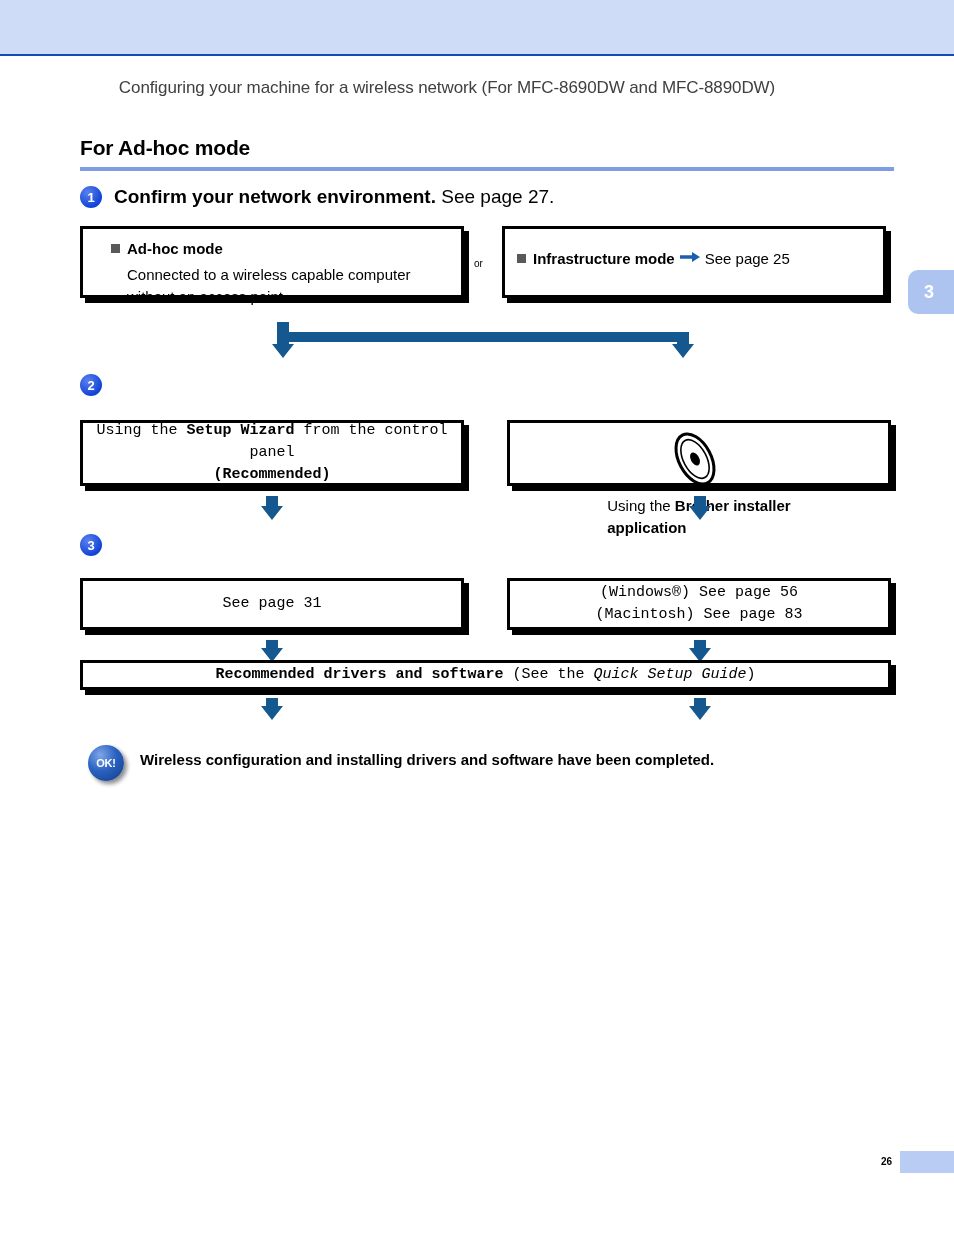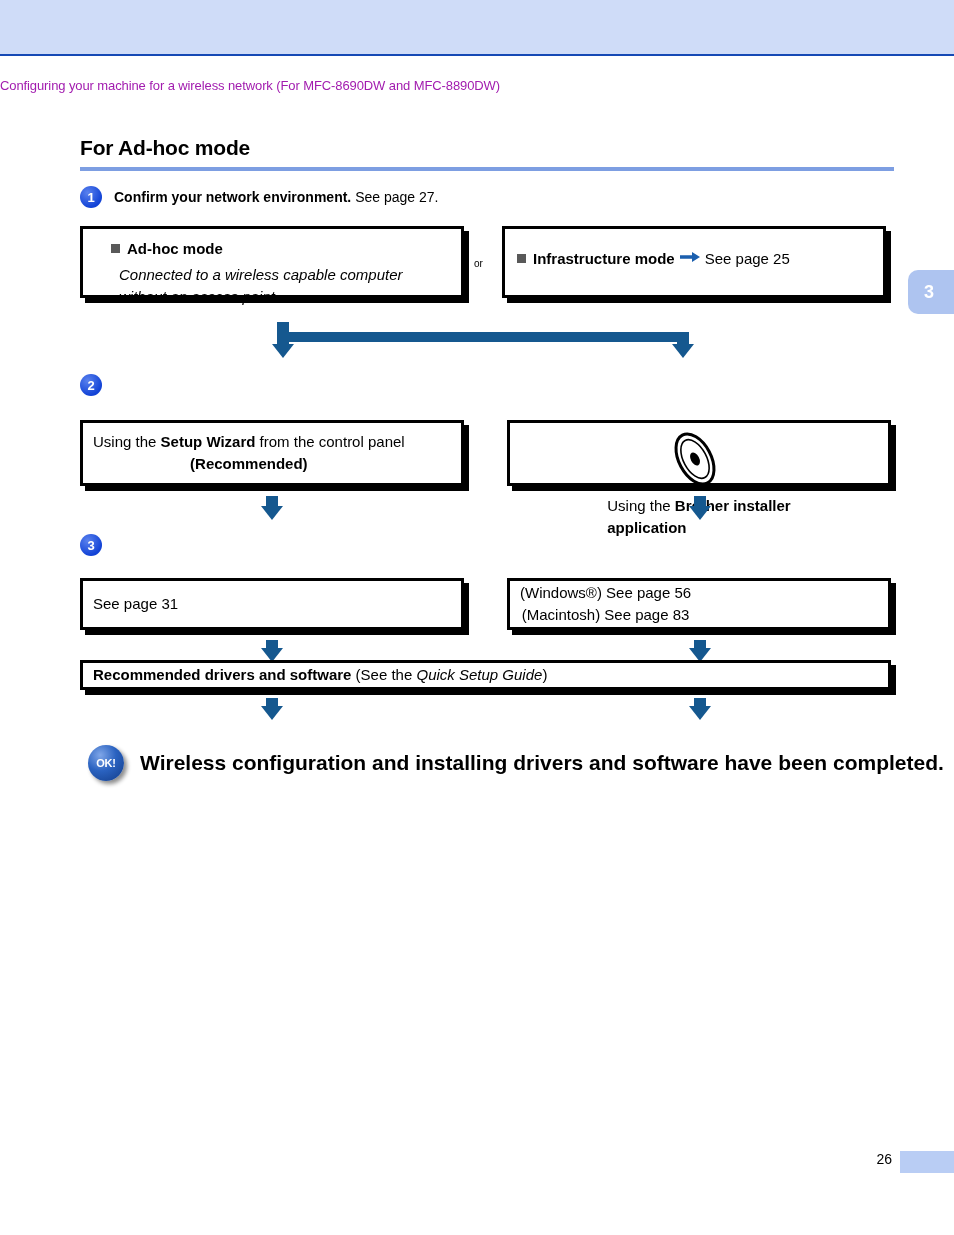--- a/index.html
+++ b/index.html
@@ -25,23 +25,23 @@
     background: #cfdcf8;
     border-bottom: 2px solid #1549b5;
     box-sizing: border-box;
   }
 
   
   .running-header {
     position: absolute;
     left: 0; top: 78px;
     width: 894px;
-    text-align: left;
-    font-size: 13px;
-    color: #a21caf;
+    text-align: center;
+    font-size: 17px;
+    color: #404040;
     letter-spacing: -0.1px;
   }
 
   
   .section-heading {
     position: absolute;
     left: 80px; top: 136px;
     font-size: 21px;
     font-weight: bold;
     letter-spacing: -0.2px;
@@ -88,49 +88,51 @@
     color: #ffffff;
     font-size: 13px;
     font-weight: bold;
     display: flex;
     align-items: center;
     justify-content: center;
     margin-right: 12px;
     flex: 0 0 auto;
   }
   .step-text {
-    font-size: 14px;
+    font-size: 19px;
   }
   .step-text b { font-weight: bold; }
 
   
   .fbox {
     position: absolute;
     background: #ffffff;
     border: 3px solid #000000;
     box-shadow: 5px 5px 0 0 #000000;
     box-sizing: border-box;
     font-size: 15px;
     line-height: 1.45;
   }
   .fbox.center {
     display: flex;
     align-items: center;
+    justify-content: center;
     text-align: center;
+    font-family: Liberation Mono, monospace;
   }
   .bullet-sq {
     display: inline-block;
     width: 9px;
     height: 9px;
     background: #595959;
     margin-right: 7px;
     vertical-align: 1px;
   }
   .fbox .ttl { font-weight: bold; }
-  .fbox .body { display: block; margin-left: 8px; margin-top: 4px; font-style: italic; }
+  .fbox .body { display: block; margin-left: 16px; margin-top: 4px; }
 
   .or-label {
     position: absolute;
     left: 474px; top: 258px;
     font-size: 10px;
   }
 
   .inline-arrow {
     display: inline-block;
     vertical-align: 1px;
@@ -178,31 +180,31 @@
     align-items: center;
     justify-content: center;
     color: #ffffff;
     font-size: 11px;
     font-weight: bold;
     letter-spacing: -0.3px;
   }
   .ok-text {
     position: absolute;
     left: 140px; top: 751px;
-    font-size: 21px;
+    font-size: 15px;
     font-weight: bold;
     white-space: nowrap;
   }
 
   
   .footer-page {
     position: absolute;
     right: 62px; bottom: 68px;
-    font-size: 14px;
-    font-weight: normal;
+    font-size: 10px;
+    font-weight: bold;
   }
   .footer-bar {
     position: absolute;
     right: 0; bottom: 62px;
     width: 54px;
     height: 22px;
     background: #b9cdf4;
   }
   .ital { font-style: italic; }
 </style>

